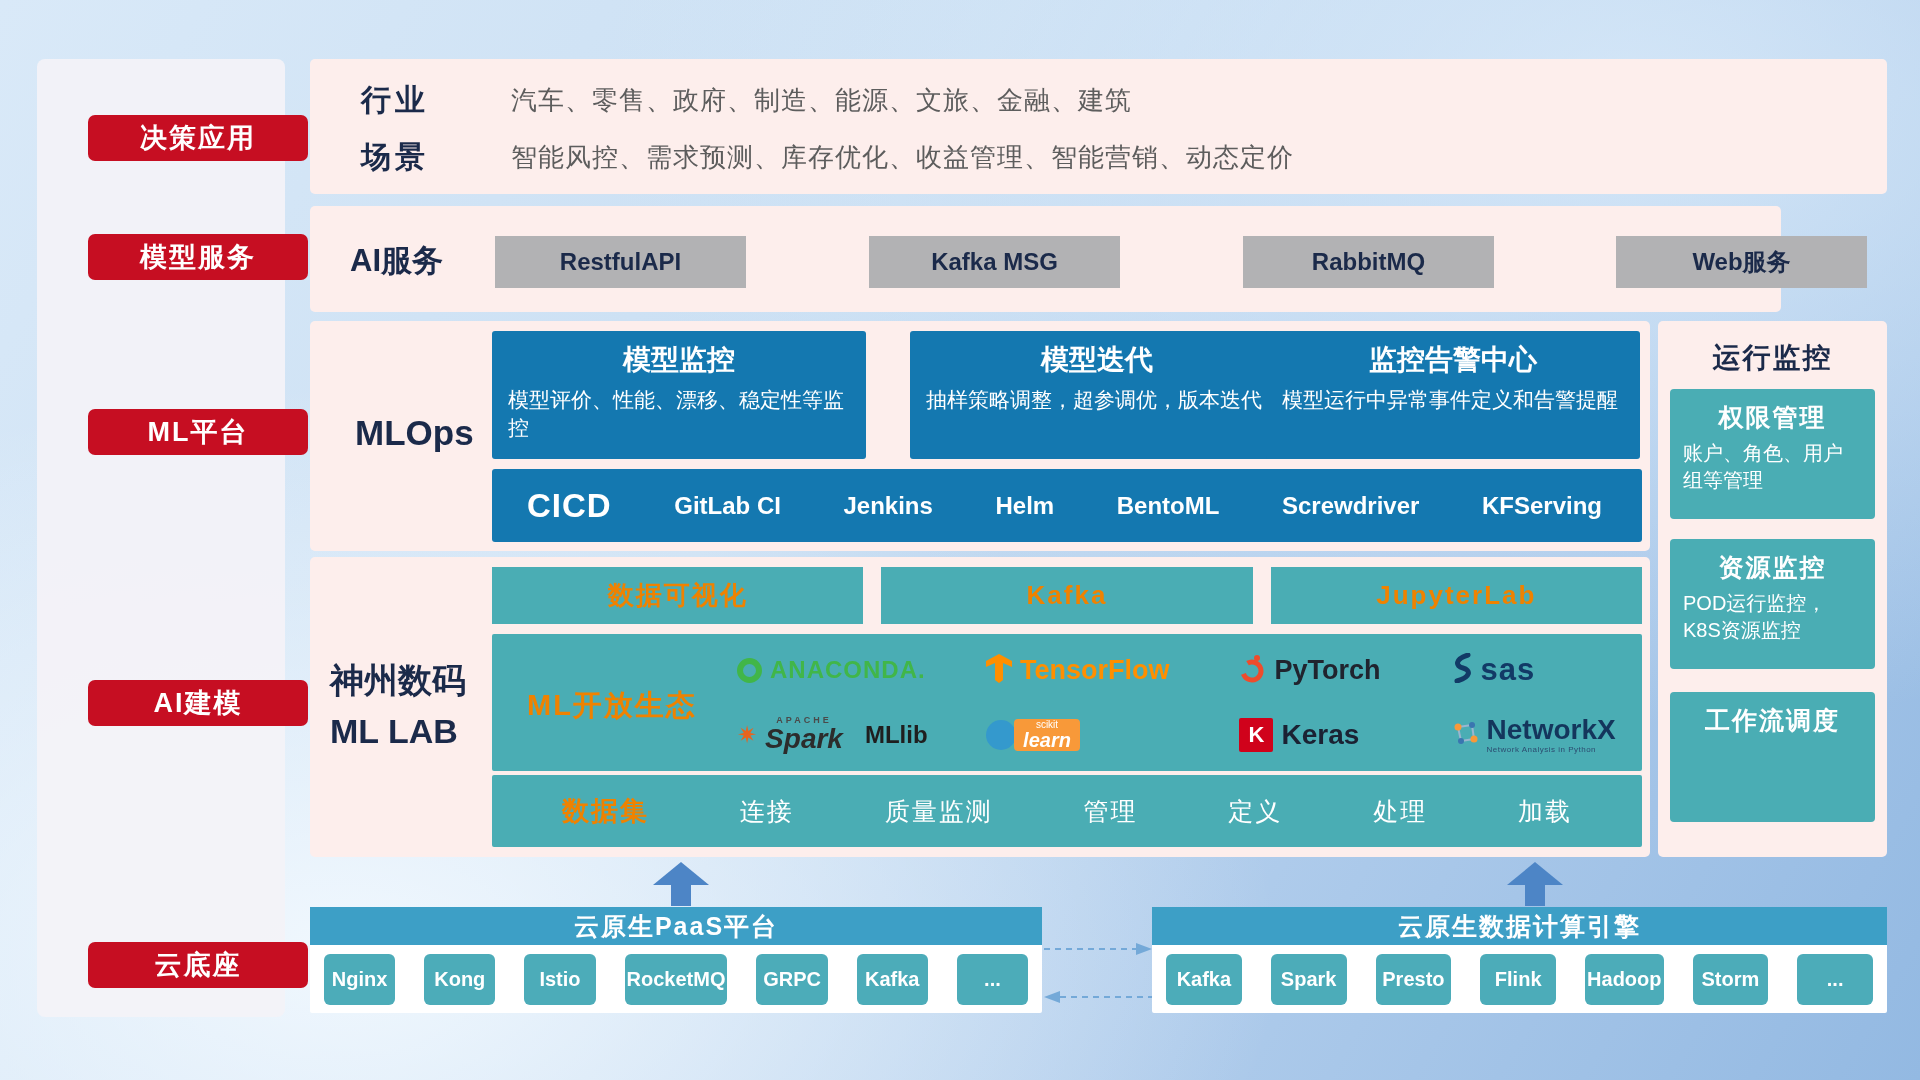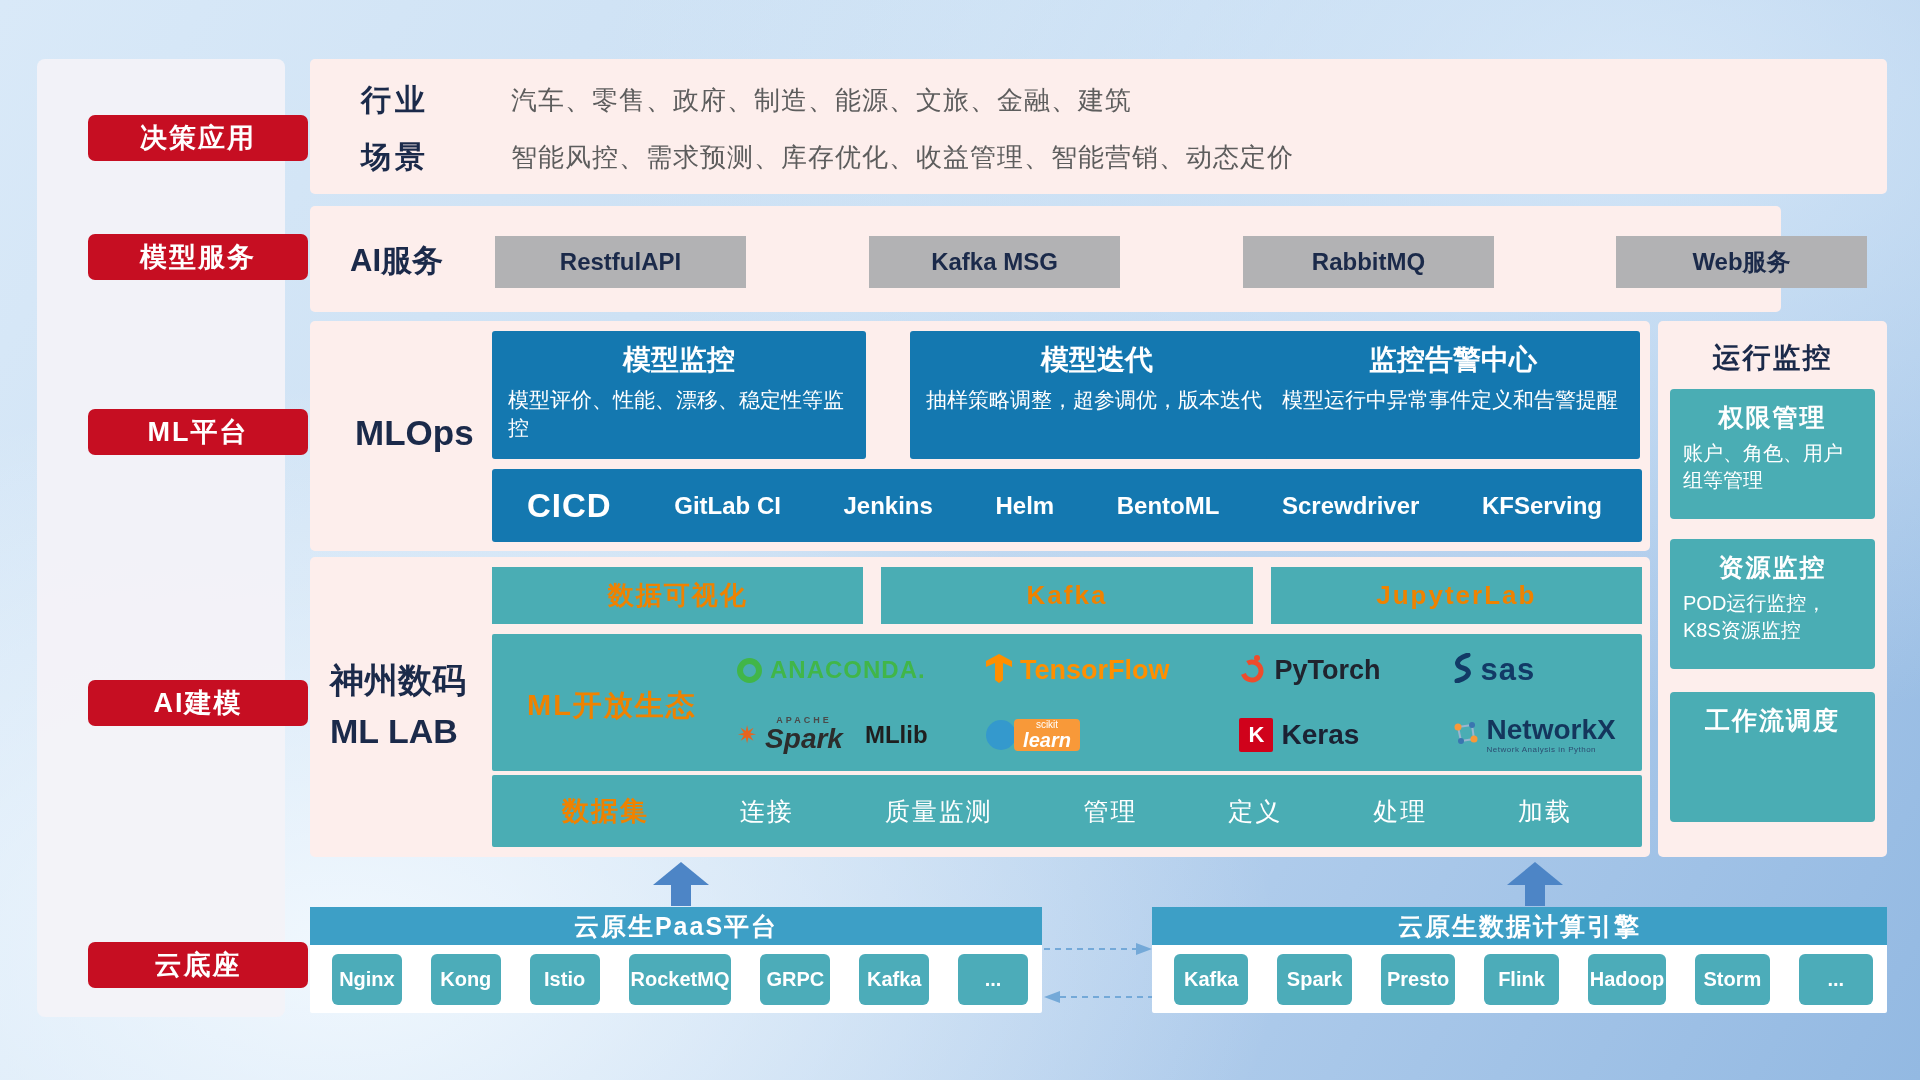--- a/index.html
+++ b/index.html
@@ -47,21 +47,21 @@
     grid-template-columns:1.18fr 1.2fr 1fr 0.85fr;grid-template-rows:1fr 1fr;align-items:center;}
   .logo{display:flex;align-items:center;gap:8px;}
   .dataset-row{position:absolute;left:182px;top:218px;width:1150px;height:72px;background:#4aadb4;border-radius:2px;
     display:flex;align-items:center;justify-content:space-between;padding:0 70px;box-sizing:border-box;}
   .ds-label{font-size:27px;font-weight:bold;color:#ef8200;letter-spacing:2px;}
   .ds-item{font-size:25px;color:#fff;letter-spacing:2px;}
   
   .cloud-card{position:absolute;top:907px;height:106px;background:#ffffff;border-radius:2px;}
   .cloud-bar{position:absolute;left:0;top:0;width:100%;height:38px;background:#3d9fc6;color:#fff;
     font-size:25px;font-weight:bold;display:flex;align-items:center;justify-content:center;letter-spacing:2px;}
-  .cloud-btns{position:absolute;left:14px;right:14px;top:47px;height:51px;display:flex;gap:29px;margin-left:8px;}
+  .cloud-btns{position:absolute;left:14px;right:14px;top:47px;height:51px;display:flex;gap:29px;}
   .cloud-btn{flex:1;background:#4cacb9;border-radius:6px;color:#fff;font-size:20px;font-weight:bold;
     display:flex;align-items:center;justify-content:center;text-align:center;line-height:1.05;padding:0 2px;}
   .up-arrow{position:absolute;width:56px;height:44px;}
   .up-arrow .tri{position:absolute;left:0;top:0;width:0;height:0;border-left:28px solid transparent;border-right:28px solid transparent;border-bottom:23px solid #4d85c6;}
   .up-arrow .stem{position:absolute;left:18px;top:23px;width:20px;height:21px;background:#4d85c6;}
   
   .ana-ring{width:25px;height:25px;border:6px solid #41b649;border-radius:50%;box-sizing:border-box;}
   .ana-text{color:#41b649;font-size:24px;font-weight:bold;letter-spacing:1px;}
   .tf-text{color:#ff8f00;font-size:27px;font-weight:bold;}
   .pt-text{color:#20242e;font-size:27px;font-weight:bold;}

